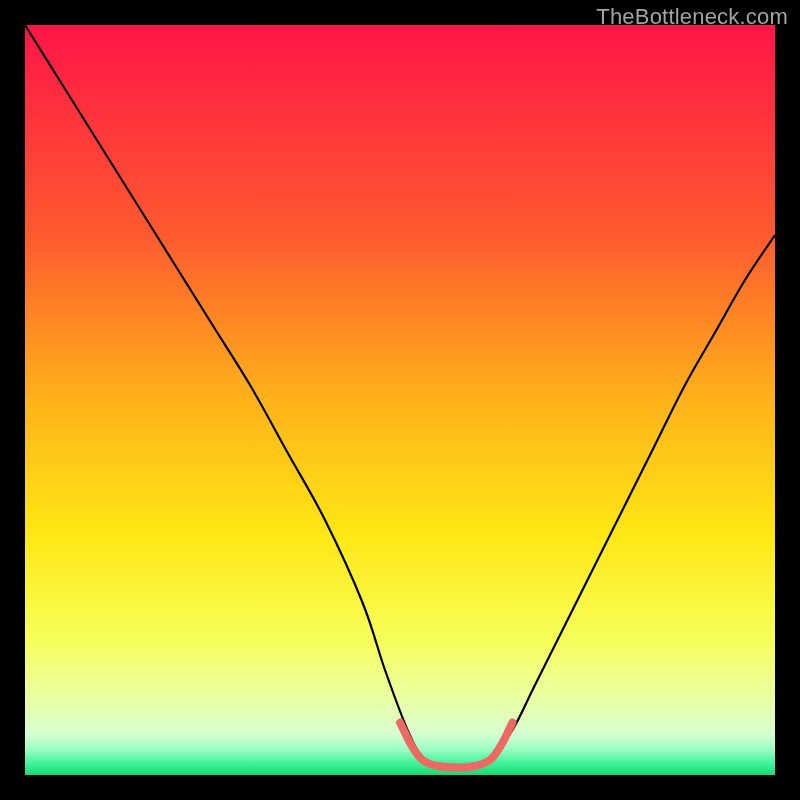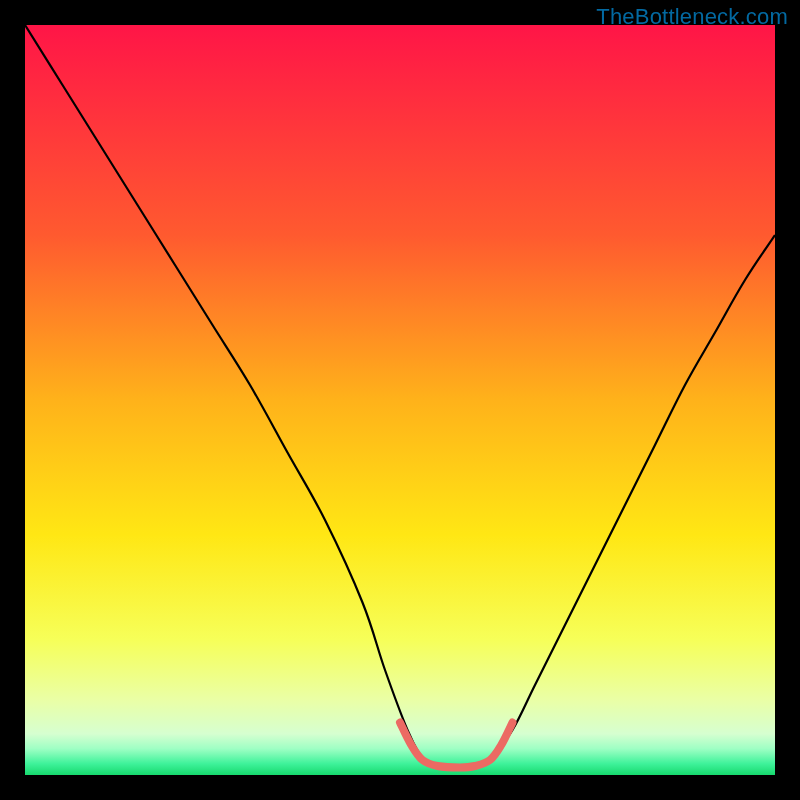--- a/index.html
+++ b/index.html
@@ -22,21 +22,21 @@
     left: 25px;
     top: 25px;
     width: 750px;
     height: 750px;
     overflow: hidden;
   }
   .watermark {
     position: absolute;
     top: 4px;
     right: 12px;
-    color: #0369a1;
+    color: #a3a3a3;
     font-size: 22px;
     font-weight: 400;
     letter-spacing: 0.2px;
     z-index: 10;
     pointer-events: none;
   }
   svg {
     display: block;
   }
 </style>

